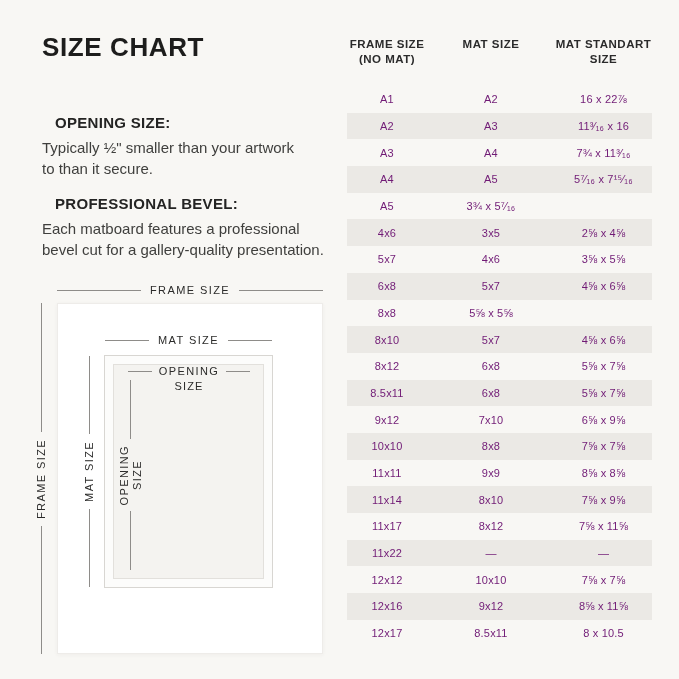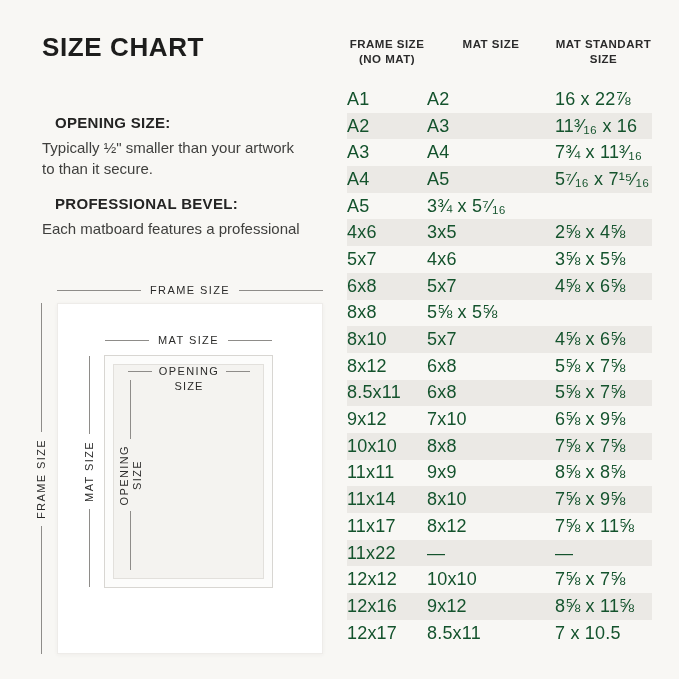--- a/index.html
+++ b/index.html
@@ -43,21 +43,21 @@
   .v-opening{left:57px;top:76px;width:30px;height:190px;}
   .v-pair{display:flex;flex-direction:row;align-items:center;gap:1px;margin:6px 0;}
   .v-pair .v-text{margin:0;}
 
   
   .table-panel{position:absolute;left:347px;top:32px;width:305px;}
   .thead{display:grid;grid-template-columns:80px 128px 97px;padding-top:5px;
     margin-bottom:19px;text-align:center;font-size:11.5px;font-weight:700;
     letter-spacing:.5px;line-height:15px;color:#2b2b2b;}
   .trow{display:grid;grid-template-columns:80px 128px 97px;height:26.7px;
-    align-items:center;text-align:left;font-size:18px;letter-spacing:.2px;color:#14532d;}
+    align-items:center;text-align:center;font-size:11px;letter-spacing:.2px;color:#701a75;}
   .trow.stripe{background:#ebe9e5;}
   .tcell{white-space:nowrap;}
 </style>
 </head>
 <body>
 
 <div class="canvas">
 
   <div class="title">
     <div>SIZE CHART</div>
@@ -68,20 +68,21 @@
     <div class="section-body">
       <div>Typically ½" smaller than your artwork</div>
       <div>to than it secure.</div>
     </div>
   </div>
 
   <div class="section sec-2">
     <div class="section-heading">PROFESSIONAL BEVEL:</div>
     <div class="section-body">
       <div>Each matboard features a professional</div>
+      <div>bevel cut for a gallery-quality presentation.</div>
     </div>
   </div>
 
   <div class="diagram">
 
     <div class="h-label-row frame-label-row">
       <div class="h-line"></div>
       <span>FRAME SIZE</span>
       <div class="h-line"></div>
     </div>
@@ -238,18 +239,18 @@
           <div class="tcell">7⅝ x 7⅝</div>
         </div>
         <div class="trow stripe">
           <div class="tcell">12x16</div>
           <div class="tcell">9x12</div>
           <div class="tcell">8⅝ x 11⅝</div>
         </div>
         <div class="trow">
           <div class="tcell">12x17</div>
           <div class="tcell">8.5x11</div>
-          <div class="tcell">7 x 10.5</div>
+          <div class="tcell">8 x 10.5</div>
         </div>
       </div>
   </div>
 
 </div>
 
 </body></html>

